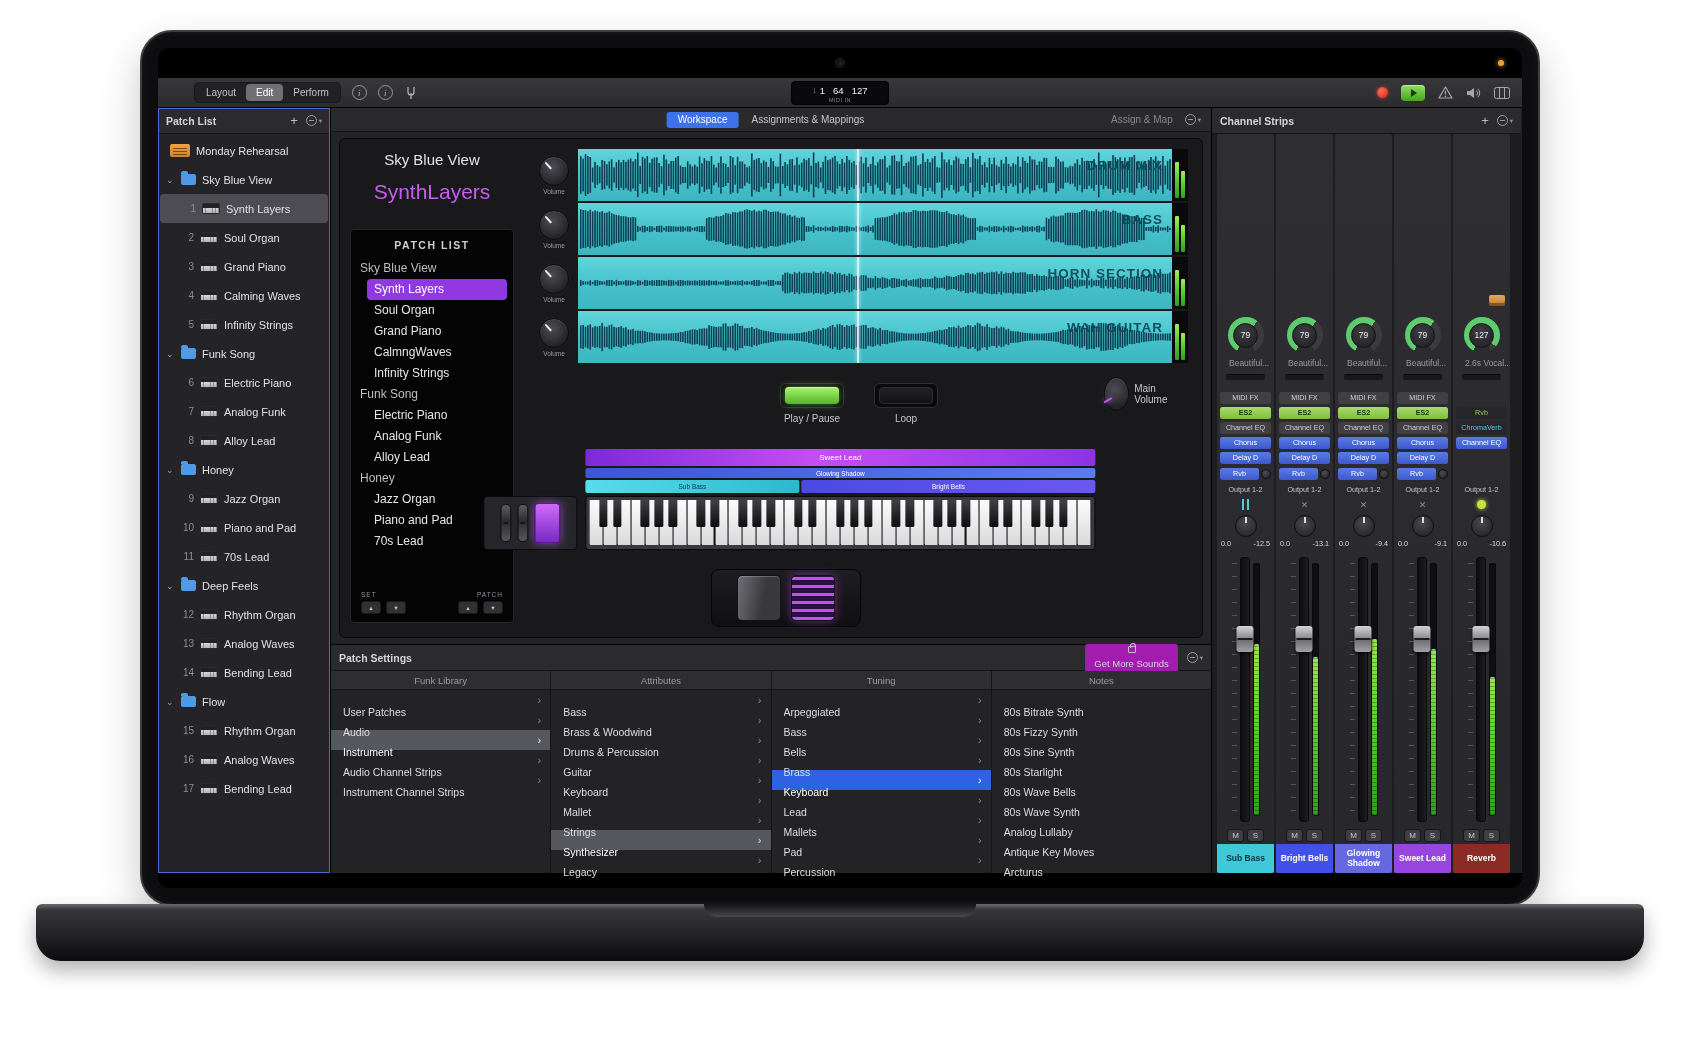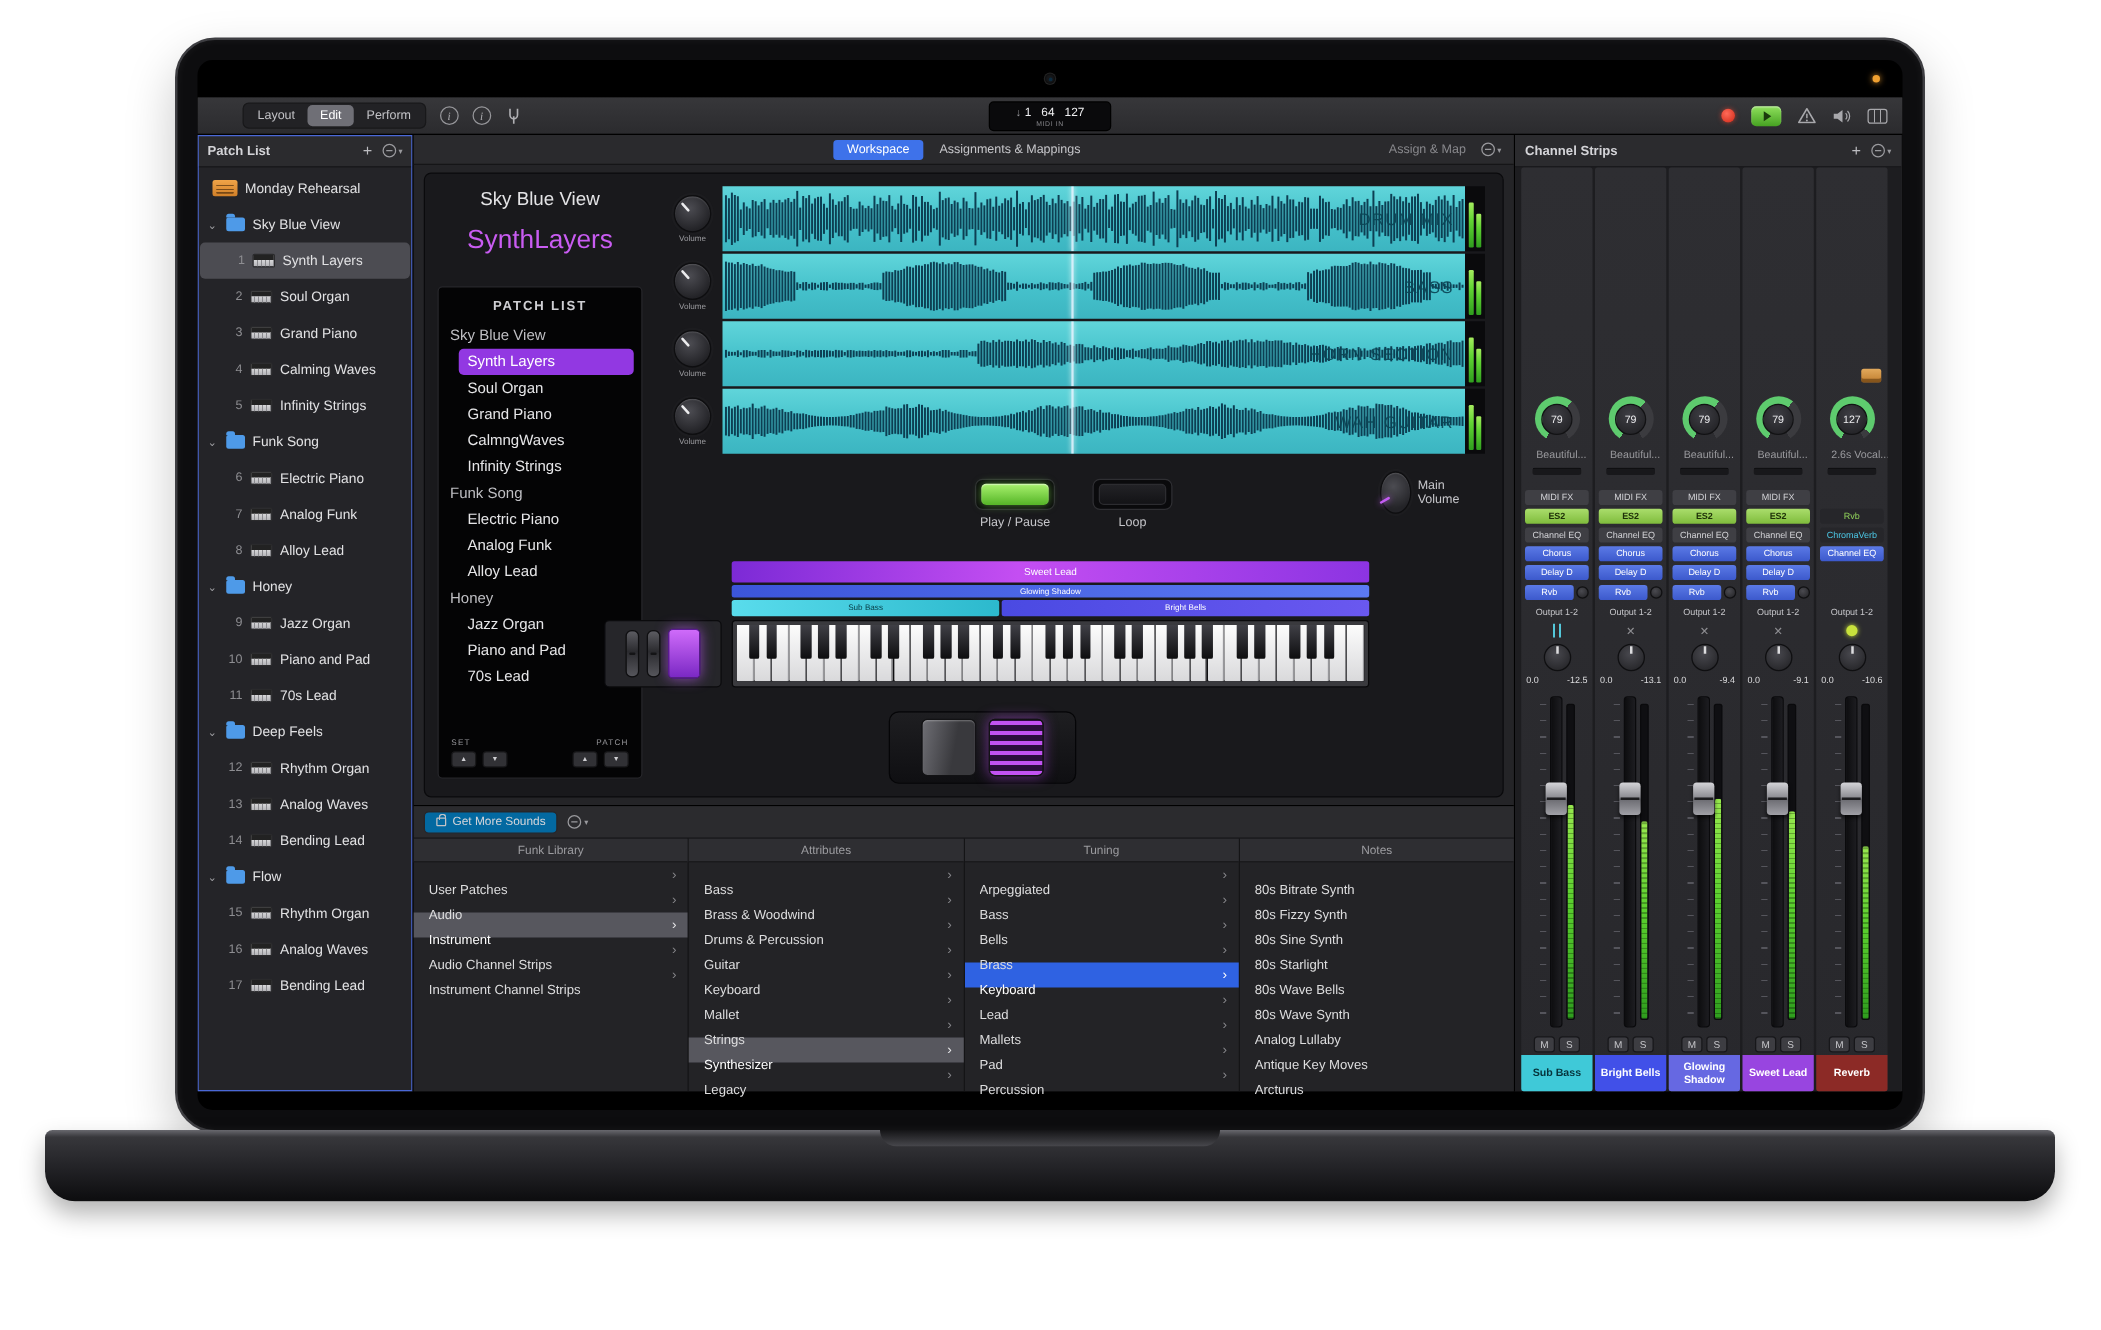--- a/index.html
+++ b/index.html
@@ -123,21 +123,21 @@
 .wf-row { height:52px; margin-bottom:2px; display:flex; align-items:stretch; }
 .knob-wrap { width:48px; display:flex; flex-direction:column; align-items:center; justify-content:center; gap:2px; }
 .knob { width:30px; height:30px; border-radius:50%;
   background:radial-gradient(circle at 42% 35%, #4c4c52, #232327 72%);
   border:1px solid #0e0e10; box-shadow:0 0 0 2px #1c1c1f, inset 0 1px 1px rgba(255,255,255,.14); position:relative; }
 .knob-tick { position:absolute; left:50%; top:2px; width:2px; height:9px; background:#ececee; border-radius:1px;
   transform-origin:50% 13px; transform:translateX(-50%) rotate(-42deg); }
 .knob-label { font-size:6.5px; color:#9b9b9f; }
 .wf { flex:1; position:relative; background:linear-gradient(180deg,#60d5da, #45c1cb 55%, #3cb5c1); overflow:hidden; }
 .wf svg { position:absolute; inset:0; width:100%; height:100%; }
-.wf-name { position:absolute; top:19px; right:9px; font-size:13.5px; font-weight:normal; letter-spacing:1px; color:#0b4656; opacity:.92; }
+.wf-name { position:absolute; top:9px; right:9px; font-size:13.5px; font-weight:bold; letter-spacing:1px; color:#0b4656; opacity:.92; }
 .playhead { position:absolute; left:47%; top:0; bottom:0; width:2px; background:rgba(235,245,255,.85); box-shadow:0 0 4px rgba(255,255,255,.8); }
 .wf-meter { width:16px; background:#0a0a0c; display:flex; align-items:flex-end; justify-content:center; gap:2px; padding:3px 2px; }
 .mbar { width:4px; border-radius:1px; background:linear-gradient(to top,#2f9e1e,#61d433 60%,#a5ec5e); }
 .mbar.m1 { height:78%; } .mbar.m2 { height:58%; }
 
 .transport { position:absolute; left:190px; right:14px; top:244px; display:flex; justify-content:center; gap:30px; }
 .t-group { display:flex; flex-direction:column; align-items:center; gap:5px; }
 .led-frame { padding:3px 4px; background:#0a0a0c; border-radius:6px; border:1px solid #2f2f33; display:inline-flex; }
 .led { width:54px; height:17px; border-radius:4px; }
 .led.green { background:linear-gradient(#a9f26e,#55b527); box-shadow:0 0 8px rgba(130,230,80,.55), inset 0 1px 1px rgba(255,255,255,.5); }
@@ -168,22 +168,22 @@
 .bkey { position:absolute; top:0; height:60%; background:linear-gradient(#404046,#0d0d0f); z-index:2; border-radius:0 0 1.5px 1.5px; }
 .pedal-board { position:absolute; top:430px; left:50%; transform:translateX(-40%); width:150px; height:58px;
   background:linear-gradient(#1e1e21,#0f0f12); border:1px solid #050507; border-radius:8px;
   display:flex; align-items:center; justify-content:center; gap:10px; padding:4px 10px; }
 .pedal { width:44px; height:46px; border-radius:5px; border:1px solid #121214; }
 .pedal.p1 { background:linear-gradient(100deg,#6e6e74,#39393d 60%); box-shadow: inset 0 1px 1px rgba(255,255,255,.25); }
 .pedal.p2 { background:repeating-linear-gradient(0deg,#c252f2 0 3px,#2c0e3e 3px 8px); box-shadow:0 0 10px rgba(185,70,240,.5); }
 
 
 .settings { flex:1; display:flex; flex-direction:column; background:#232326; border-top:1px solid #000; }
-.gms { display:flex; align-items:center; gap:5px; background:#0369a1; border:1px solid #26262a; border-radius:4px;
-  padding:2.5px 9px; font-size:9.5px; color:#d6d6da; }
+.gms { display:flex; align-items:center; gap:5px; background:#a21caf; border:1px solid #26262a; border-radius:4px;
+  padding:2.5px 9px; font-size:9.5px; color:#d6d6da;flex-direction:column; }
 .bag { width:8px; height:7px; border:1px solid #c2c2c6; border-radius:1px; position:relative; }
 .bag::before { content:''; position:absolute; top:-4px; left:1px; width:4px; height:4px; border:1px solid #c2c2c6; border-bottom:none; border-radius:3px 3px 0 0; }
 .browser { flex:1; display:flex; }
 .bcol { flex:1; border-right:1px solid #141416; display:flex; flex-direction:column; }
 .bcol:last-child { border-right:none; }
 .bcol-h { height:19px; background:#2e2e32; color:#9c9ca0; font-size:9.5px; display:flex; align-items:center; justify-content:center; border-bottom:1px solid #141416; }
 .brow { height:20px; display:flex; align-items:center; padding:0 9px 0 12px; font-size:10.5px; color:#dededf; }
 .brow-label { flex:1; white-space:nowrap; overflow:hidden; text-overflow:ellipsis;margin-top:24px; }
 .brow-ch { color:#86868a; font-size:11px; }
 .brow.sel-gray { background:#57575e; color:#fff; } .brow.sel-gray .brow-ch { color:#e8e8ea; }
@@ -1668,20 +1668,21 @@
 
               <div class="pedal-board">
                 <div class="pedal p1"></div>
                 <div class="pedal p2"></div>
               </div>
             </div>
           </div>
 
           <div class="settings">
             <div class="panel-h">
+              <span class="panel-title">Patch Settings</span>
               <span class="gms">
                 <span class="bag"></span>
                 <span>Get More Sounds</span>
               </span>
               <span class="mc">
                 <span class="mc-circ"></span>
                 <span class="mc-ch">▾</span>
               </span>
             </div>
             <div class="browser" id="browser">

